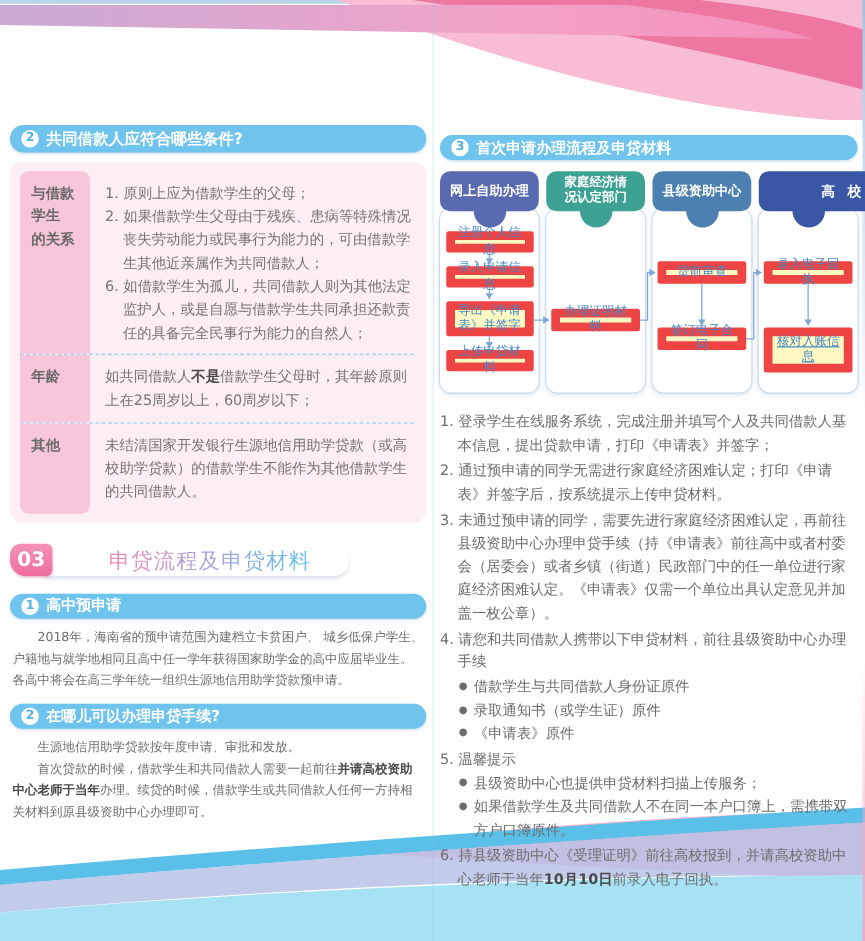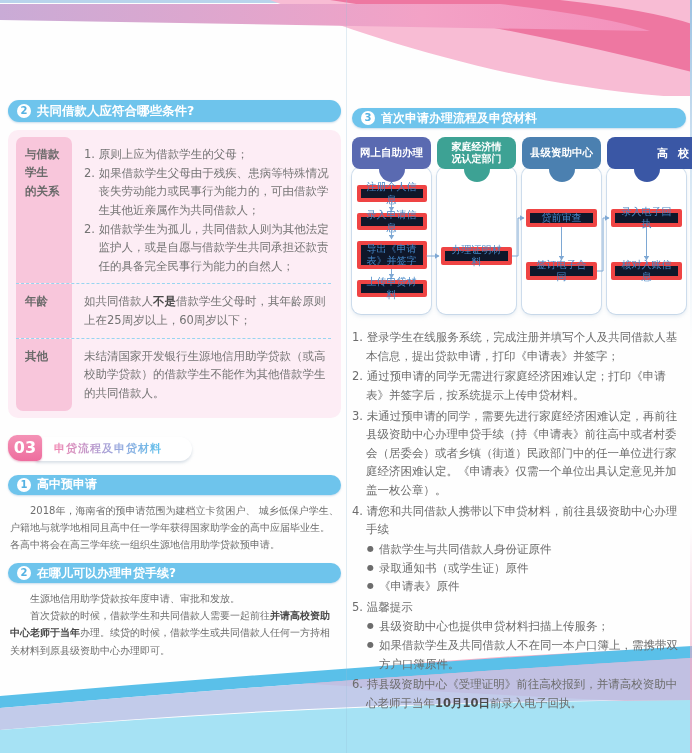--- a/index.html
+++ b/index.html
@@ -36,39 +36,39 @@
   .hang{padding-left:1.25em;text-indent:-1.25em;}
   .b{font-weight:bold;color:#4a4a4a;}
 
   
   .big-header{margin-top:15px;display:flex;align-items:flex-end;height:28px;position:relative;}
   .big-badge{flex:none;width:34px;height:26px;background:linear-gradient(180deg,#f492b6,#ee6d9e);
         border-radius:9px 5px 5px 13px;color:#fff;font-weight:bold;font-size:16px;
         display:flex;align-items:center;justify-content:center;z-index:2;box-shadow:0 1px 2px rgba(200,100,140,.4);}
   .big-title-pill{margin-left:-6px;background:#fff;border-radius:0 14px 14px 0;height:24px;display:flex;
         align-items:center;padding:0 30px 0 18px;box-shadow:0 2px 3px rgba(150,170,190,.35);}
-  .grad-title{font-weight:bold;font-size:11px;letter-spacing:1px;
+  .grad-title{font-weight:normal;font-size:17px;letter-spacing:1px;
         background:linear-gradient(90deg,#f287b2 0%,#9fa6dc 55%,#62c2ec 100%);
-        -webkit-background-clip:text;background-clip:text;color:transparent;}
+        -webkit-background-clip:text;background-clip:text;color:transparent;margin-left:33px;}
 
   .para{font-size:10px;color:#6e6e6e;line-height:1.72;text-indent:2em;margin:7px 2px 0 2px;}
   .mt14{margin-top:14px;} .mt10{margin-top:10px;}
 
   
   .flow{position:relative;height:180px;margin-top:9px;}
   .fc-panel{position:absolute;top:30px;height:147px;width:79px;background:#fff;border-radius:9px;
         box-shadow:0 0 0 1px rgba(175,200,225,.55),0 2px 4px rgba(160,185,210,.35);}
   .fc-head{position:absolute;top:0;height:32px;width:79px;border-radius:8px;z-index:4;color:#fff;
         font-weight:bold;display:flex;align-items:center;justify-content:center;text-align:center;}
   .fc-bulge{position:absolute;top:19px;width:26px;height:26px;border-radius:50%;z-index:3;}
   .c1{background:#5a6ab1;} .c2{background:#3da294;} .c3{background:#4b80b0;} .c4{background:#3a57a5;}
   .fc-head.f1{font-size:10.5px;} .fc-head.f2{font-size:10px;line-height:1.2;}
   .fc-head.f2 span{display:block;width:56px;}
   .fc-head.f4{font-size:11px;letter-spacing:3px;}
-  .fc-box{position:absolute;background:#0f172a;border:4px solid #ef4444;border-radius:2px;color:#4486c6;
+  .fc-box{position:absolute;background:#fef9c3;border:7px solid #ef4444;border-radius:2px;color:#4486c6;
         font-size:10px;line-height:1.25;display:flex;align-items:center;justify-content:center;
         text-align:center;z-index:5;box-sizing:border-box;padding:1px 2px;}
   .flow svg{position:absolute;left:0;top:0;z-index:5;}
 
   
   .steps{margin-top:11px;font-size:11.5px;color:#6c6c6c;line-height:1.62;}
   .step{padding-left:14px;text-indent:-14px;margin-top:2px;}
   .bullets{margin:1px 0 2px 0;}
   .bullet{padding-left:13px;position:relative;}
   .bullet::before{content:"●";position:absolute;left:1px;top:0;font-size:8px;line-height:18px;color:#6c6c6c;}
@@ -110,21 +110,21 @@
     </div>
 
     <div class="info-table">
       <div class="it-row">
         <div class="it-label">与借款
 学生
 的关系</div>
         <div class="it-content">
           <div class="hang">1. 原则上应为借款学生的父母；</div>
           <div class="hang">2. 如果借款学生父母由于残疾、患病等特殊情况丧失劳动能力或民事行为能力的，可由借款学生其他近亲属作为共同借款人；</div>
-          <div class="hang">2. 如借款学生为孤儿，共同借款人则为其他法定监护人，或是自愿与借款学生共同承担还款责任的具备完全民事行为能力的自然人；</div>
+          <div class="hang">6. 如借款学生为孤儿，共同借款人则为其他法定监护人，或是自愿与借款学生共同承担还款责任的具备完全民事行为能力的自然人；</div>
         </div>
       </div>
       <div class="it-row">
         <div class="it-label">年龄</div>
         <div class="it-content"><span>如共同借款人</span><span class="b">不是</span><span>借款学生父母时，其年龄原则上在25周岁以上，60周岁以下；</span></div>
       </div>
       <div class="it-row">
         <div class="it-label">其他</div>
         <div class="it-content">未结清国家开发银行生源地信用助学贷款（或高校助学贷款）的借款学生不能作为其他借款学生的共同借款人。</div>
       </div>
@@ -181,21 +181,21 @@
       <div class="fc-box" style="left:4.5px;top:76px;width:70px;height:17px;">录入申请信息</div>
       <div class="fc-box" style="left:4.5px;top:104px;width:70px;height:28px;text-align:center;">导出《申请表》并签字</div>
       <div class="fc-box" style="left:4.5px;top:143px;width:70px;height:17px;">上传申贷材料</div>
 
       <div class="fc-box" style="left:89px;top:110px;width:71px;height:18px;">办理证明材料</div>
 
       <div class="fc-box" style="left:174px;top:72px;width:71px;height:18px;">贷前审查</div>
       <div class="fc-box" style="left:174px;top:125px;width:71px;height:18px;">签订电子合同</div>
 
       <div class="fc-box" style="left:259px;top:72px;width:71px;height:18px;">录入电子回执</div>
-      <div class="fc-box" style="left:259px;top:125px;width:71px;height:18px;">核对入账信息</div>
+      <div class="fc-box" style="left:259px;top:125px;width:71px;height:36px;text-decoration:underline;">核对入账信息</div>
 
       <svg width="334" height="180" viewBox="0 0 334 180">
         <defs>
           <marker id="arr" markerWidth="6" markerHeight="6" refX="4.5" refY="3" orient="auto">
             <path d="M0,0 L5,3 L0,6 Z" fill="#7ea8d4"></path>
           </marker>
         </defs>
         <g stroke="#7ea8d4" stroke-width="1" fill="none">
           <line x1="39.5" y1="65" x2="39.5" y2="74" marker-end="url(#arr)"></line>
           <line x1="39.5" y1="93" x2="39.5" y2="102" marker-end="url(#arr)"></line>

